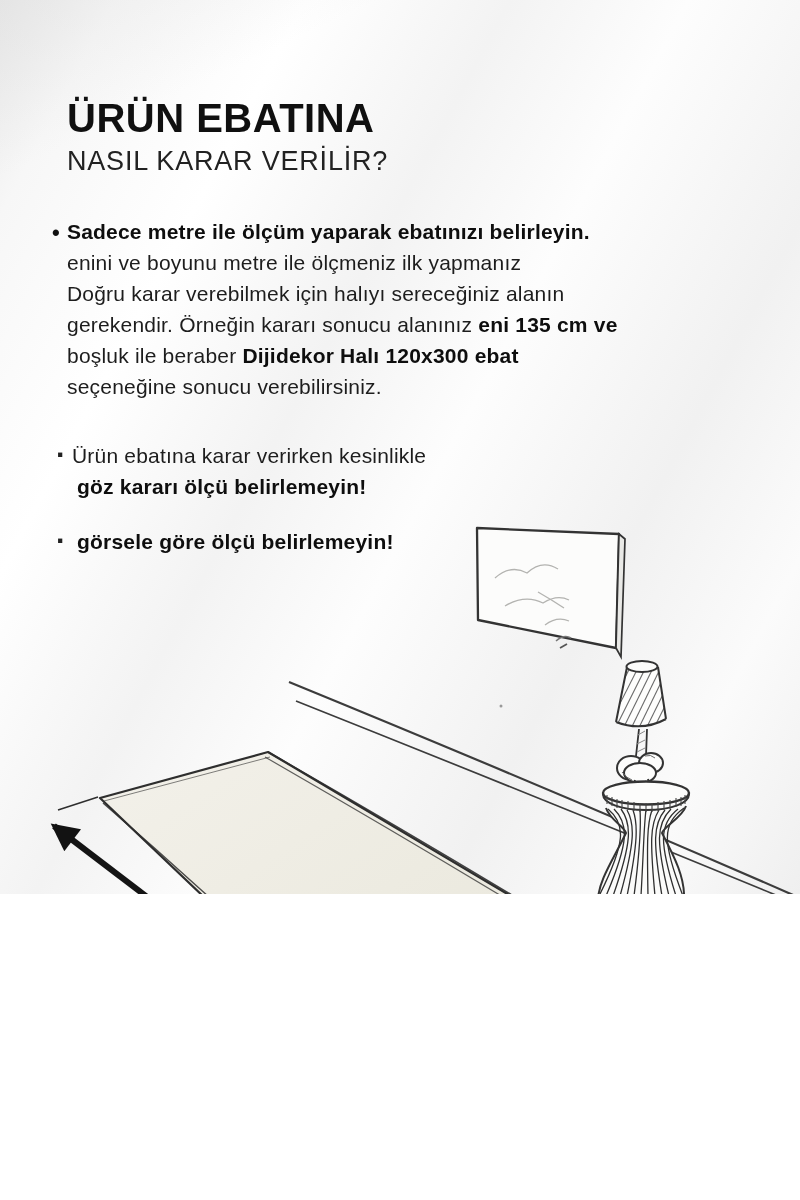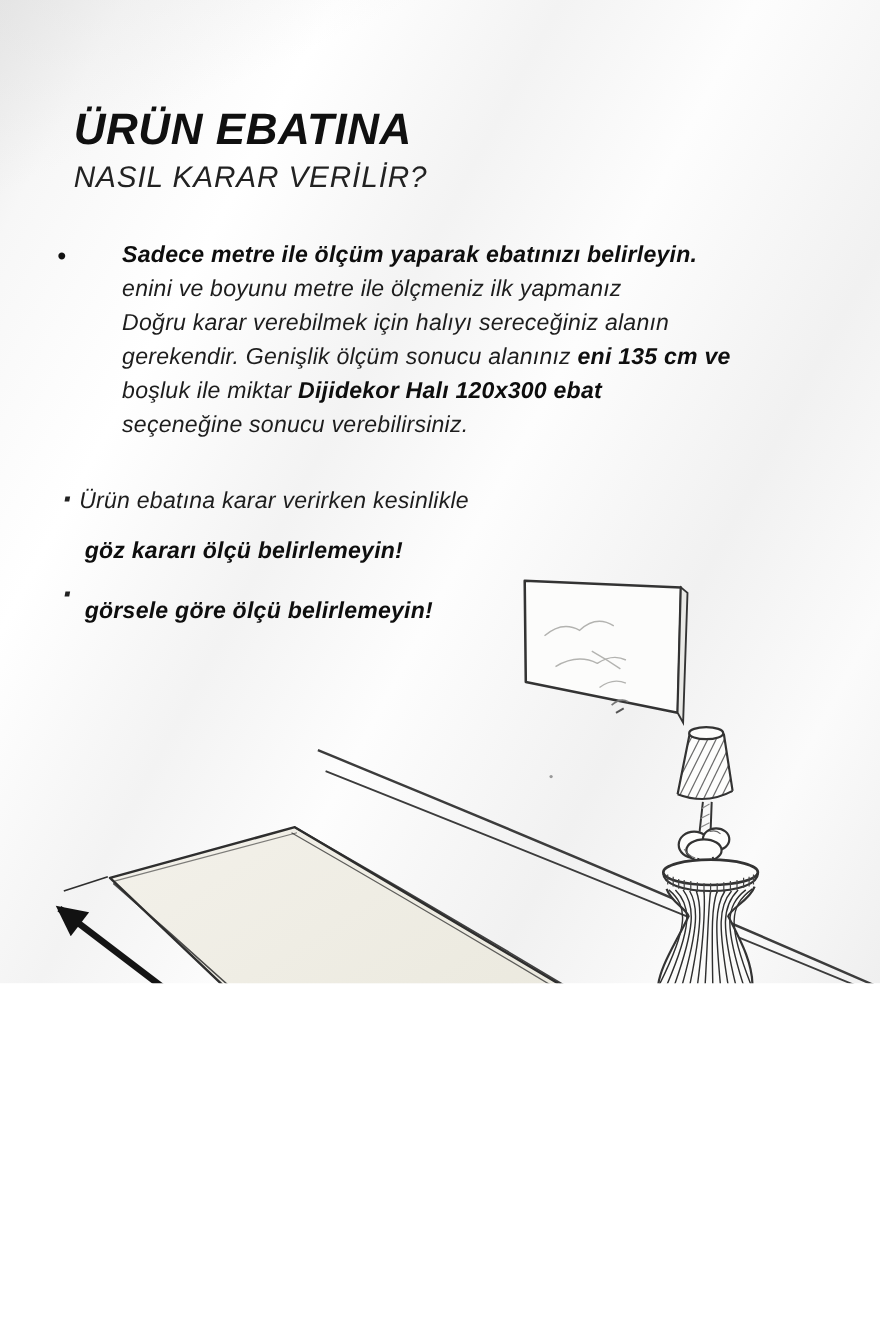--- a/index.html
+++ b/index.html
@@ -7,59 +7,58 @@
     position:relative;
     width:800px;height:894px;
     overflow:hidden;
     font-family:"Liberation Sans","DejaVu Sans",sans-serif;
     background:
       linear-gradient(118deg,
         #e9e9e9 0%, #f7f7f7 9%, #ffffff 24%,
         #f3f3f3 40%, #fdfdfd 54%, #f1f1f1 72%,
         #fbfbfb 86%, #efefef 100%);
     color:#1d1d1d;
-    font-style:italic;
   }
   .sheen{position:absolute;inset:0;pointer-events:none;
     background:linear-gradient(155deg, rgba(220,220,220,.35) 0%, rgba(255,255,255,0) 14%);}
   .t1{
     position:absolute;left:67px;top:96px;margin:0;
     font-size:40px;font-weight:800;letter-spacing:.5px;color:#101010;
   }
   .t2{
     position:absolute;left:67px;top:146px;margin:0;
     font-size:27px;font-weight:400;letter-spacing:.8px;color:#222;
   }
   .intro{position:absolute;left:67px;top:216px;font-size:21px;line-height:31px;letter-spacing:.2px;}
-  .intro .line{white-space:nowrap;margin-left:44px;}
+  .intro .line{white-space:nowrap;}
   .intro b, .tip b{font-weight:700;color:#0e0e0e;}
   .bullet-big{position:absolute;left:52px;top:222px;font-size:22px;font-weight:700;line-height:22px;color:#111;}
   .tip{position:absolute;font-size:21px;line-height:31px;letter-spacing:.2px;}
   .tip .dot{position:absolute;left:-16px;top:0;font-size:30px;font-weight:700;line-height:30px;color:#222;}
-  .tip .l2{padding-left:5px;white-space:nowrap;margin-top:14px;}
+  .tip .l2{padding-left:5px;white-space:nowrap;}
   .tip .l1{white-space:nowrap;text-align:right;}
   .illu{position:absolute;left:0;top:500px;}
   .illu text{font-family:"Liberation Sans","DejaVu Sans",sans-serif;font-weight:bold;}
 </style>
 </head>
 <body>
 
 <div class="page">
   <div class="sheen"></div>
 
   <h1 class="t1">ÜRÜN EBATINA</h1>
   <h2 class="t2">NASIL KARAR VERİLİR?</h2>
 
   <span class="bullet-big">•</span>
   <div class="intro">
     <div class="line"><b>Sadece metre ile ölçüm yaparak ebatınızı belirleyin.</b></div>
     <div class="line"><span>enini ve boyunu metre ile ölçmeniz ilk yapmanız</span></div>
     <div class="line"><span>Doğru karar verebilmek için halıyı sereceğiniz alanın</span></div>
-    <div class="line"><span>gerekendir. Genişlik ölçüm sonucu alanınız </span><b>eni 135 cm ve</b></div>
-    <div class="line"><span>boşluk ile miktar </span><b>Dijidekor Halı 120x300 ebat</b></div>
+    <div class="line"><span>gerekendir. Örneğin kararı sonucu alanınız </span><b>eni 135 cm ve</b></div>
+    <div class="line"><span>boşluk ile beraber </span><b>Dijidekor Halı 120x300 ebat</b></div>
     <div class="line"><span>seçeneğine sonucu verebilirsiniz.</span></div>
   </div>
 
   <div class="tip" style="left:72px;top:440px;">
     <span class="dot">·</span>
     <div class="l1"><span>Ürün ebatına karar verirken kesinlikle</span></div>
     <div class="l2"><b>göz kararı ölçü belirlemeyin!</b></div>
   </div>
 
   <div class="tip" style="left:72px;top:526px;">

